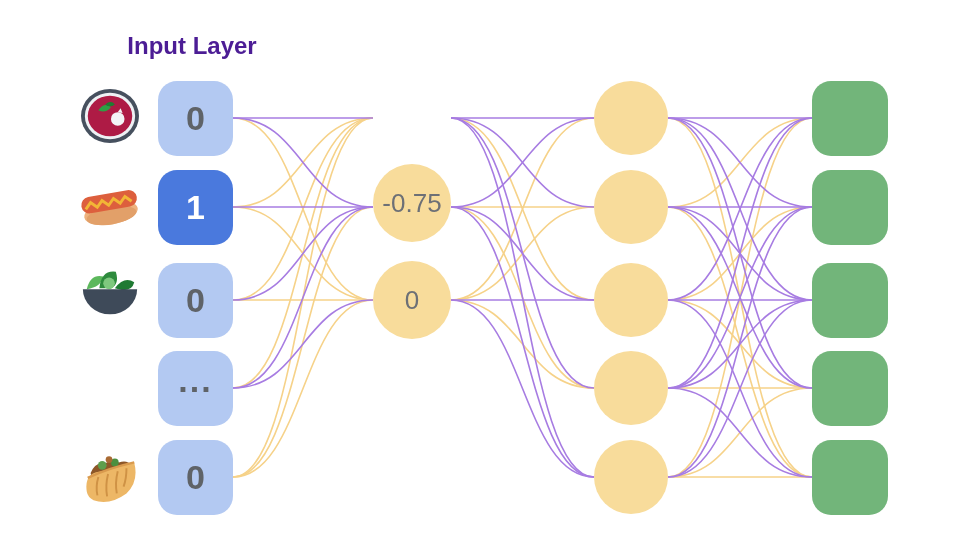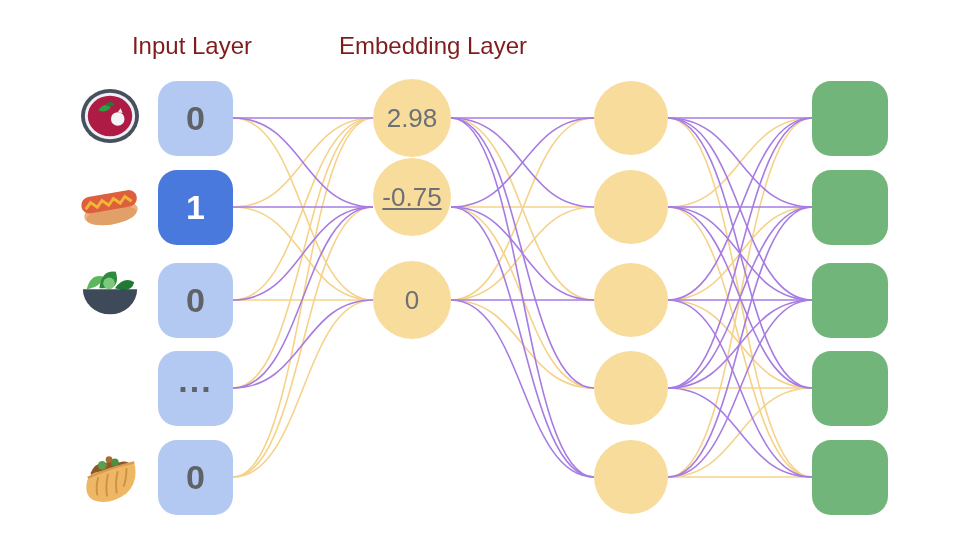--- a/index.html
+++ b/index.html
@@ -2,21 +2,21 @@
 <html><head>
 <meta charset="utf-8">
 <style>
   html,body{margin:0;padding:0;background:#ffffff;}
   #canvas{
     position:relative;width:960px;height:540px;background:#ffffff;overflow:hidden;
     font-family:"Liberation Sans",sans-serif;
   }
   .layer-title{
     position:absolute;transform:translateX(-50%);
-    font-size:24px;font-weight:normal;color:#7f1d1d;white-space:nowrap;text-align:right;
+    font-size:24px;font-weight:bold;color:#4c1d95;white-space:nowrap;text-align:right;
   }
   #edges-svg{position:absolute;left:0;top:0;}
   .input-box{
     position:absolute;left:158px;width:75px;height:75px;border-radius:19px;
     background:#b3c9f2;display:flex;align-items:center;justify-content:center;
     font-weight:bold;font-size:34px;color:#5f6368;
   }
   .input-box.active{background:#4a79dd;color:#ffffff;}
   .input-box .dots{margin-top:-16px;letter-spacing:2px;font-size:34px;}
   .emb-circle{
@@ -91,21 +91,20 @@
       <path d="M 668 300 C 740 300, 740 477, 812 477" fill="none" stroke="#a77ce2" stroke-width="1.6"></path>
       <path d="M 668 388 C 740 388, 740 118, 812 118" fill="none" stroke="#a77ce2" stroke-width="1.6"></path>
       <path d="M 668 388 C 740 388, 740 207, 812 207" fill="none" stroke="#a77ce2" stroke-width="1.6"></path>
       <path d="M 668 388 C 740 388, 740 300, 812 300" fill="none" stroke="#a77ce2" stroke-width="1.6"></path>
       <path d="M 668 388 C 740 388, 740 477, 812 477" fill="none" stroke="#a77ce2" stroke-width="1.6"></path>
       <path d="M 668 477 C 740 477, 740 207, 812 207" fill="none" stroke="#a77ce2" stroke-width="1.6"></path>
       <path d="M 668 477 C 740 477, 740 300, 812 300" fill="none" stroke="#a77ce2" stroke-width="1.6"></path>
     </svg>
 
   <div class="layer-title" style="left:192px;top:32px;">Input Layer</div>
-  <div class="layer-title" style="left:433px;top:32px;">Embedding Layer</div>
 
   <svg class="food-icon" style="top:87px;height:58px;" viewBox="0 0 64 60">
     <ellipse cx="32" cy="30" rx="30" ry="28" fill="#46505e"></ellipse>
     <ellipse cx="32" cy="30" rx="26" ry="24" fill="#eef1f4"></ellipse>
     <ellipse cx="32" cy="30" rx="23" ry="21" fill="#ae1b45"></ellipse>
     <circle cx="40" cy="33" r="7" fill="#f3f4f6"></circle>
     <path d="M40 26 l3 -4 l2 5 z" fill="#f3f4f6"></path>
     <path d="M20 24 q6 -9 13 -3 q-6 7 -13 3z" fill="#2f9e44"></path>
     <path d="M27 18 q6 -5 10 0 q-5 4 -10 0z" fill="#1e7d32"></path>
   </svg>
@@ -146,24 +145,21 @@
   <div class="input-box" style="top:262.5px;">
     <span>0</span>
   </div>
   <div class="input-box" style="top:350.5px;">
     <span class="dots">...</span>
   </div>
   <div class="input-box" style="top:439.5px;">
     <span>0</span>
   </div>
 
-  <div class="emb-circle" style="top:79px;">
-    <span>2.98</span>
-  </div>
-  <div class="emb-circle" style="top:158px;text-decoration:underline;">
+  <div class="emb-circle" style="top:164px;">
     <span>-0.75</span>
   </div>
   <div class="emb-circle" style="top:261px;">
     <span>0</span>
   </div>
 
   <div class="hidden-circle" style="top:81px;"></div>
   <div class="hidden-circle" style="top:170px;"></div>
   <div class="hidden-circle" style="top:263px;"></div>
   <div class="hidden-circle" style="top:351px;"></div>

